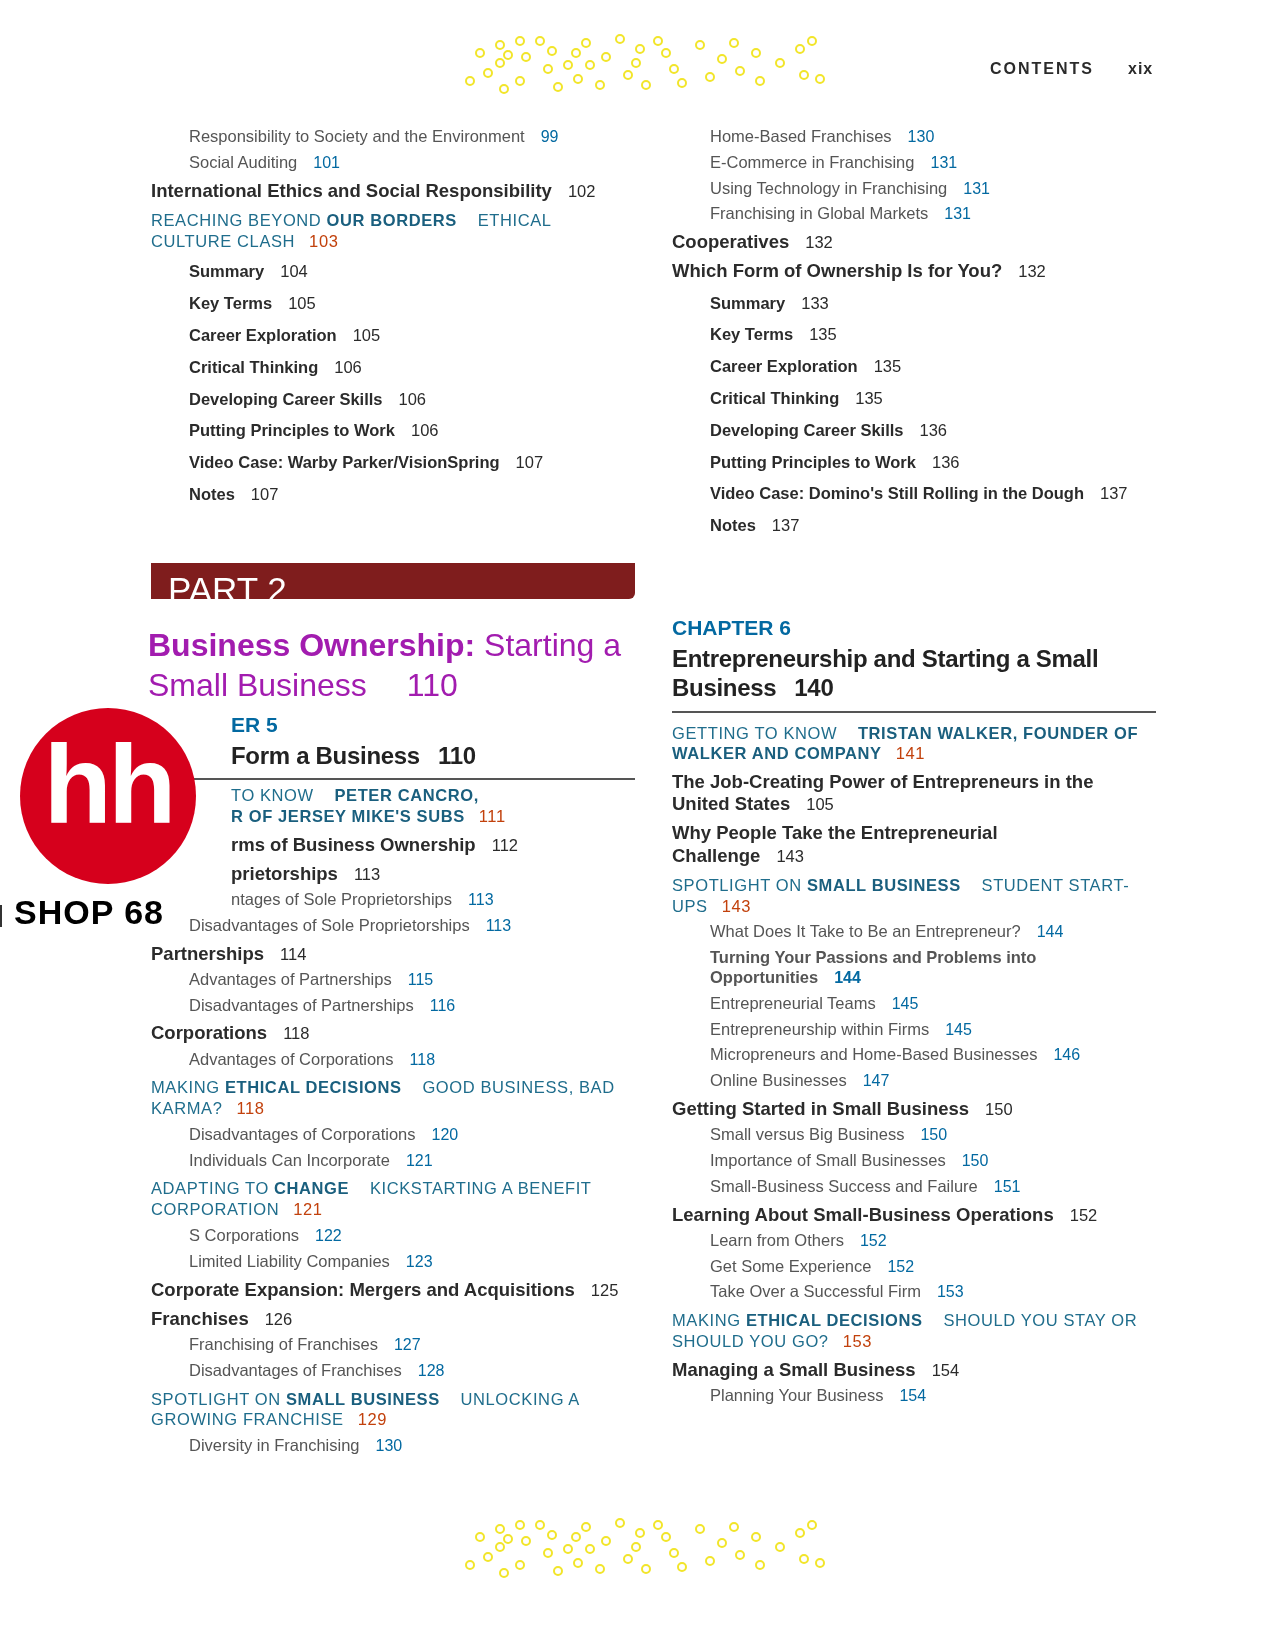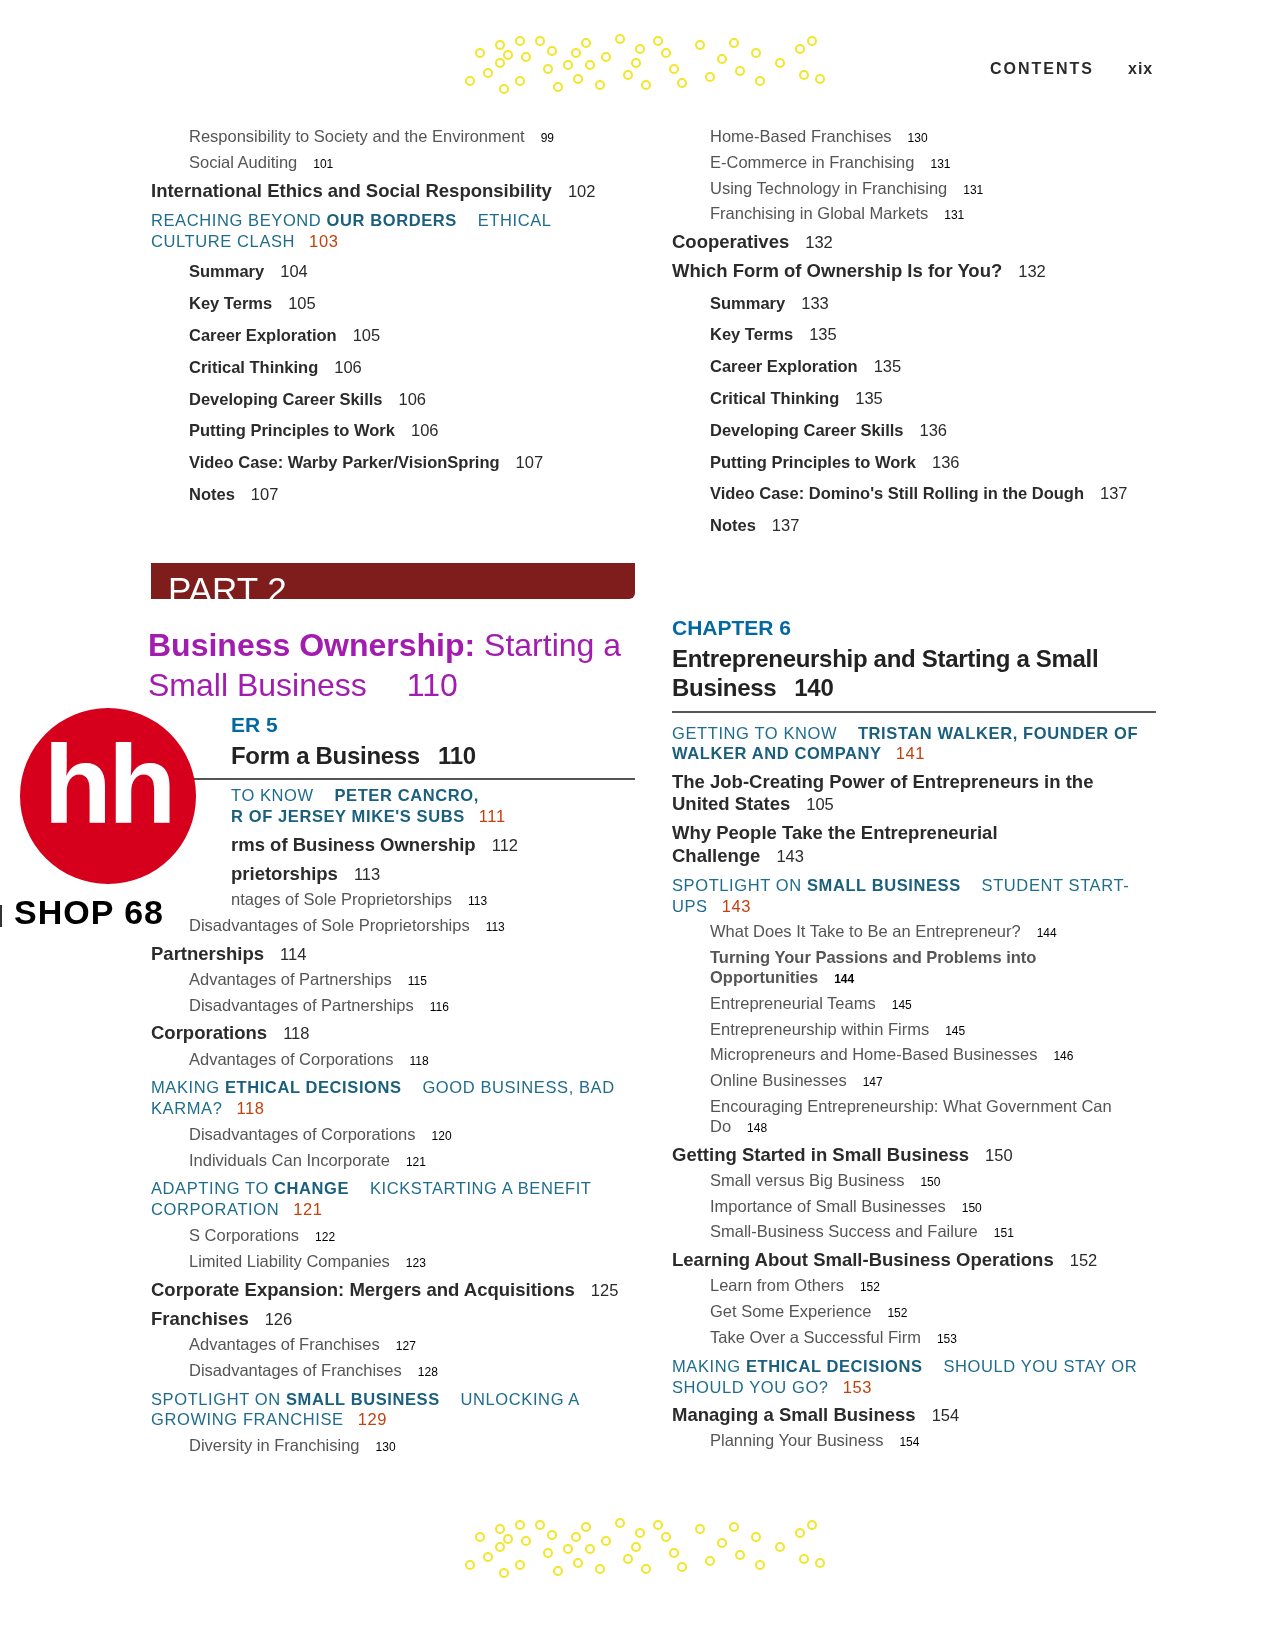--- a/index.html
+++ b/index.html
@@ -10,21 +10,21 @@
   .running-head { position: absolute; top: 60px; left: 990px; font-size: 16px; letter-spacing: 2px; font-weight: bold; color: #2b2b2b; }
   .running-head .pg { margin-left: 34px; letter-spacing: 1px; }
   .col { position: absolute; width: 485px; }
   .col.left { left: 151px; top: 122px; }
   .col.right { left: 672px; top: 122px; }
   .e { position: relative; line-height: 1.2; }
   .e .pn { margin-left: 16px; }
   .l1 { font-size: 18.5px; font-weight: bold; color: #2b2b2b; margin: 7px 0 5px 0; }
   .l1 .pn { font-weight: normal; font-size: 16.5px; }
   .l2 { font-size: 16.5px; color: #555; padding-left: 38px; margin: 5px 0 6px 0; }
-  .l2 .pn { color: #000000; font-size: 12px; }
+  .l2 .pn { color: #0369a1; font-size: 16px; }
   .eom { font-size: 16.5px; font-weight: bold; color: #2b2b2b; padding-left: 38px; margin: 11px 0 12px 0; }
   .eom .pn { font-weight: normal; }
   .feat { font-size: 16.5px; color: #1f6d8c; letter-spacing: 0.6px; margin: 8px 0 6px 0; line-height: 1.26; }
   .feat b { color: #1a5f7e; }
   .feat .pn { color: #c2410c; margin-left: 14px; }
   .part-bar { position: absolute; left: 151px; top: 563px; width: 484px; height: 36px; background: #7f1d1d; border-radius: 0 0 6px 0; }
   .part-bar span { position: absolute; left: 17px; top: 7px; font-size: 35px; color: #fff; }
   .part-title { position: absolute; left: 148px; top: 626px; width: 480px; font-size: 32px; line-height: 1.24; color: #a21caf; }
   .part-title b { font-weight: bold; }
   .part-title .pn { margin-left: 40px; }
@@ -181,21 +181,21 @@
   <div class="e l1"><span>Corporations</span><span class="pn">118</span></div>
   <div class="e l2"><span>Advantages of Corporations</span><span class="pn">118</span></div>
   <div class="e feat"><span>MAKING</span> <b>ETHICAL DECISIONS</b>&nbsp;&nbsp;&nbsp; <span>GOOD BUSINESS, BAD KARMA?</span><span class="pn">118</span></div>
   <div class="e l2"><span>Disadvantages of Corporations</span><span class="pn">120</span></div>
   <div class="e l2"><span>Individuals Can Incorporate</span><span class="pn">121</span></div>
   <div class="e feat"><span>ADAPTING TO</span> <b>CHANGE</b>&nbsp;&nbsp;&nbsp; <span>KICKSTARTING A BENEFIT CORPORATION</span><span class="pn">121</span></div>
   <div class="e l2"><span>S Corporations</span><span class="pn">122</span></div>
   <div class="e l2"><span>Limited Liability Companies</span><span class="pn">123</span></div>
   <div class="e l1"><span>Corporate Expansion: Mergers and Acquisitions</span><span class="pn">125</span></div>
   <div class="e l1"><span>Franchises</span><span class="pn">126</span></div>
-  <div class="e l2"><span>Advantages of Franchises</span><span class="pn">127</span></div>
+  <div class="e l2"><span>Franchising of Franchises</span><span class="pn">127</span></div>
   <div class="e l2"><span>Disadvantages of Franchises</span><span class="pn">128</span></div>
   <div class="e feat"><span>SPOTLIGHT ON</span> <b>SMALL BUSINESS</b>&nbsp;&nbsp;&nbsp; <span>UNLOCKING A GROWING FRANCHISE</span><span class="pn">129</span></div>
   <div class="e l2"><span>Diversity in Franchising</span><span class="pn">130</span></div>
 </div>
 
 <div class="col right">
   <div class="e l2"><span>Home-Based Franchises</span><span class="pn">130</span></div>
   <div class="e l2"><span>E-Commerce in Franchising</span><span class="pn">131</span></div>
   <div class="e l2"><span>Using Technology in Franchising</span><span class="pn">131</span></div>
   <div class="e l2"><span>Franchising in Global Markets</span><span class="pn">131</span></div>
@@ -217,21 +217,20 @@
   <div class="e feat" style="margin-top:10px;"><span>GETTING TO KNOW</span>&nbsp;&nbsp;&nbsp; <b>TRISTAN WALKER, FOUNDER OF WALKER AND COMPANY</b><span class="pn">141</span></div>
   <div class="e l1"><span>The Job-Creating Power of Entrepreneurs in the United States</span><span class="pn">105</span></div>
   <div class="e l1" style="padding-right:100px;"><span>Why People Take the Entrepreneurial Challenge</span><span class="pn">143</span></div>
   <div class="e feat"><span>SPOTLIGHT ON</span> <b>SMALL BUSINESS</b>&nbsp;&nbsp;&nbsp; <span>STUDENT START-UPS</span><span class="pn">143</span></div>
   <div class="e l2"><span>What Does It Take to Be an Entrepreneur?</span><span class="pn">144</span></div>
   <div class="e l2" style="padding-right:100px;font-weight:bold;"><span>Turning Your Passions and Problems into Opportunities</span><span class="pn">144</span></div>
   <div class="e l2"><span>Entrepreneurial Teams</span><span class="pn">145</span></div>
   <div class="e l2"><span>Entrepreneurship within Firms</span><span class="pn">145</span></div>
   <div class="e l2"><span>Micropreneurs and Home-Based Businesses</span><span class="pn">146</span></div>
   <div class="e l2"><span>Online Businesses</span><span class="pn">147</span></div>
-  <div class="e l2"><span>Encouraging Entrepreneurship: What Government Can Do</span><span class="pn">148</span></div>
   <div class="e l1"><span>Getting Started in Small Business</span><span class="pn">150</span></div>
   <div class="e l2"><span>Small versus Big Business</span><span class="pn">150</span></div>
   <div class="e l2"><span>Importance of Small Businesses</span><span class="pn">150</span></div>
   <div class="e l2"><span>Small-Business Success and Failure</span><span class="pn">151</span></div>
   <div class="e l1"><span>Learning About Small-Business Operations</span><span class="pn">152</span></div>
   <div class="e l2"><span>Learn from Others</span><span class="pn">152</span></div>
   <div class="e l2"><span>Get Some Experience</span><span class="pn">152</span></div>
   <div class="e l2"><span>Take Over a Successful Firm</span><span class="pn">153</span></div>
   <div class="e feat"><span>MAKING</span> <b>ETHICAL DECISIONS</b>&nbsp;&nbsp;&nbsp; <span>SHOULD YOU STAY OR SHOULD YOU GO?</span><span class="pn">153</span></div>
   <div class="e l1"><span>Managing a Small Business</span><span class="pn">154</span></div>

